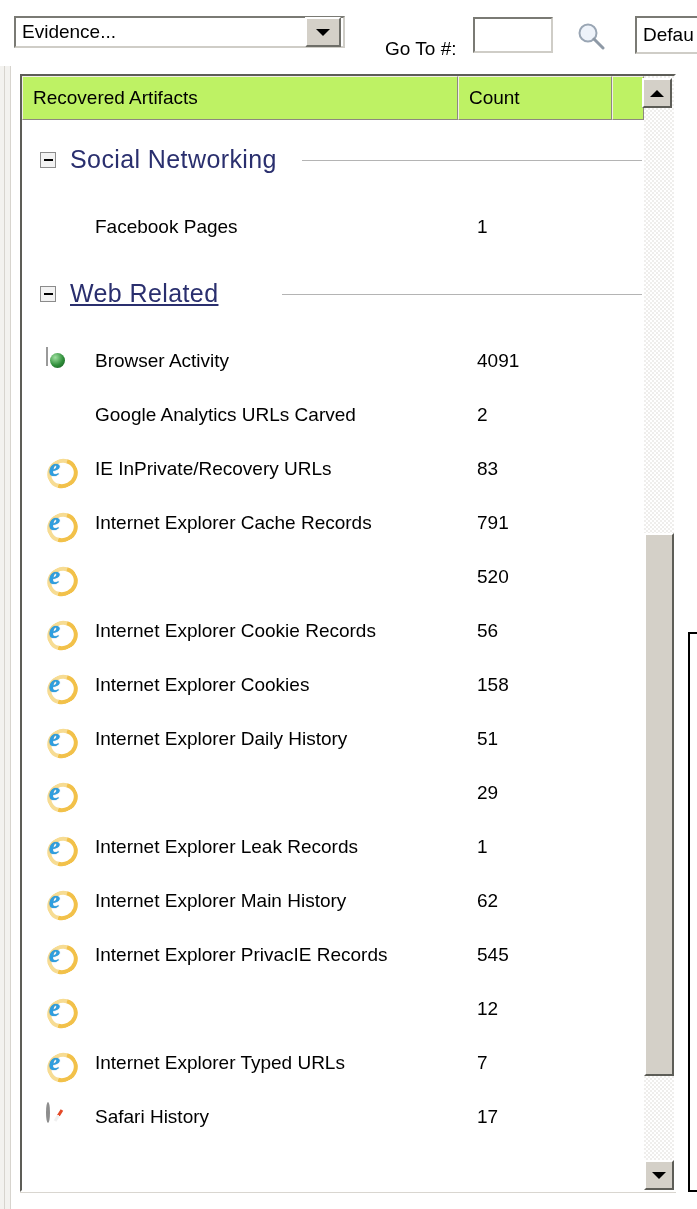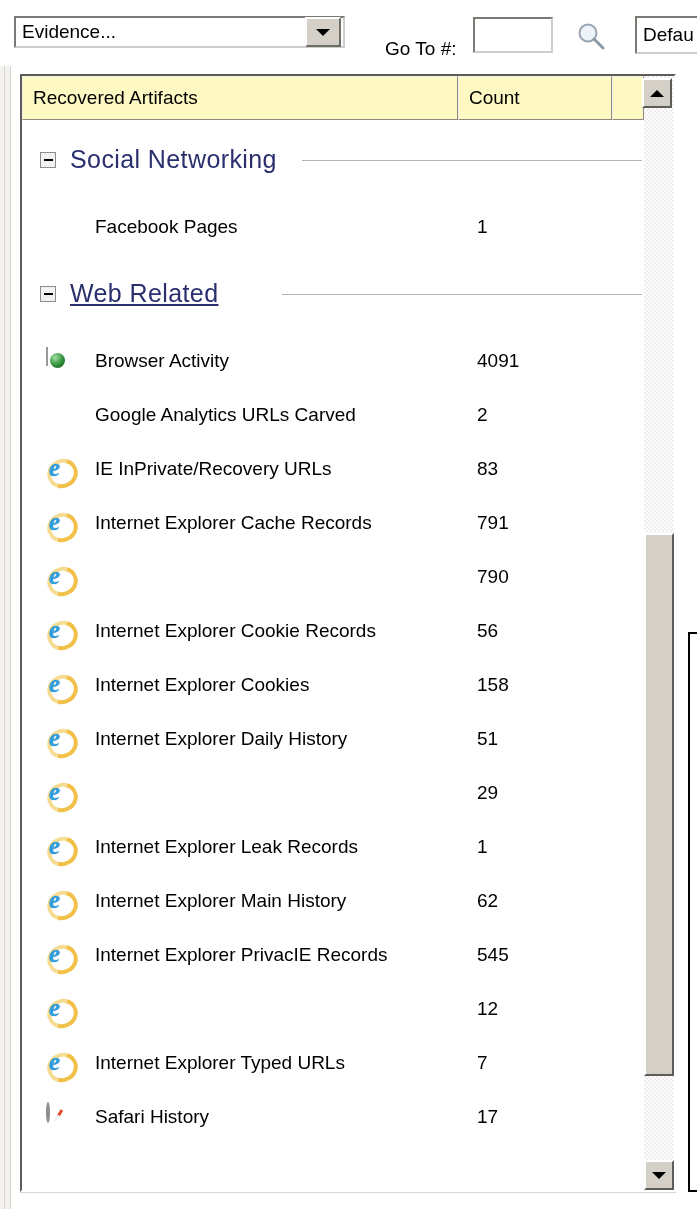--- a/index.html
+++ b/index.html
@@ -123,21 +123,21 @@
   #header-row {
     position: absolute;
     left: 0; top: 0;
     width: 652px; height: 44px;
     background: #d8d2c9;
     display: flex;
     align-items: stretch;
   }
   .hdr-cell {
     box-sizing: border-box;
-    background: #fef9c3;
+    background: #bef264;
     border-top: 1px solid #f2eee8;
     border-left: 1px solid #f2eee8;
     border-right: 1px solid #8d8880;
     border-bottom: 1px solid #8d8880;
     display: flex;
     align-items: center;
     font-size: 19px;
     color: #000000;
     padding-left: 10px;
     white-space: nowrap;
@@ -489,21 +489,21 @@
       </div>
 
       <div class="row">
         <span class="ico"><span class="ic-ie"><span class="ring"></span><span class="e">e</span></span></span>
         <span class="nm">Internet Explorer Cache Records</span>
         <span class="ct">791</span>
       </div>
 
       <div class="row">
         <span class="ico"><span class="ic-ie"><span class="ring"></span><span class="e">e</span></span></span>
-        <span class="ct">790</span>
+        <span class="ct">520</span>
       </div>
 
       <div class="row">
         <span class="ico"><span class="ic-ie"><span class="ring"></span><span class="e">e</span></span></span>
         <span class="nm">Internet Explorer Cookie Records</span>
         <span class="ct">56</span>
       </div>
 
       <div class="row">
         <span class="ico"><span class="ic-ie"><span class="ring"></span><span class="e">e</span></span></span>

